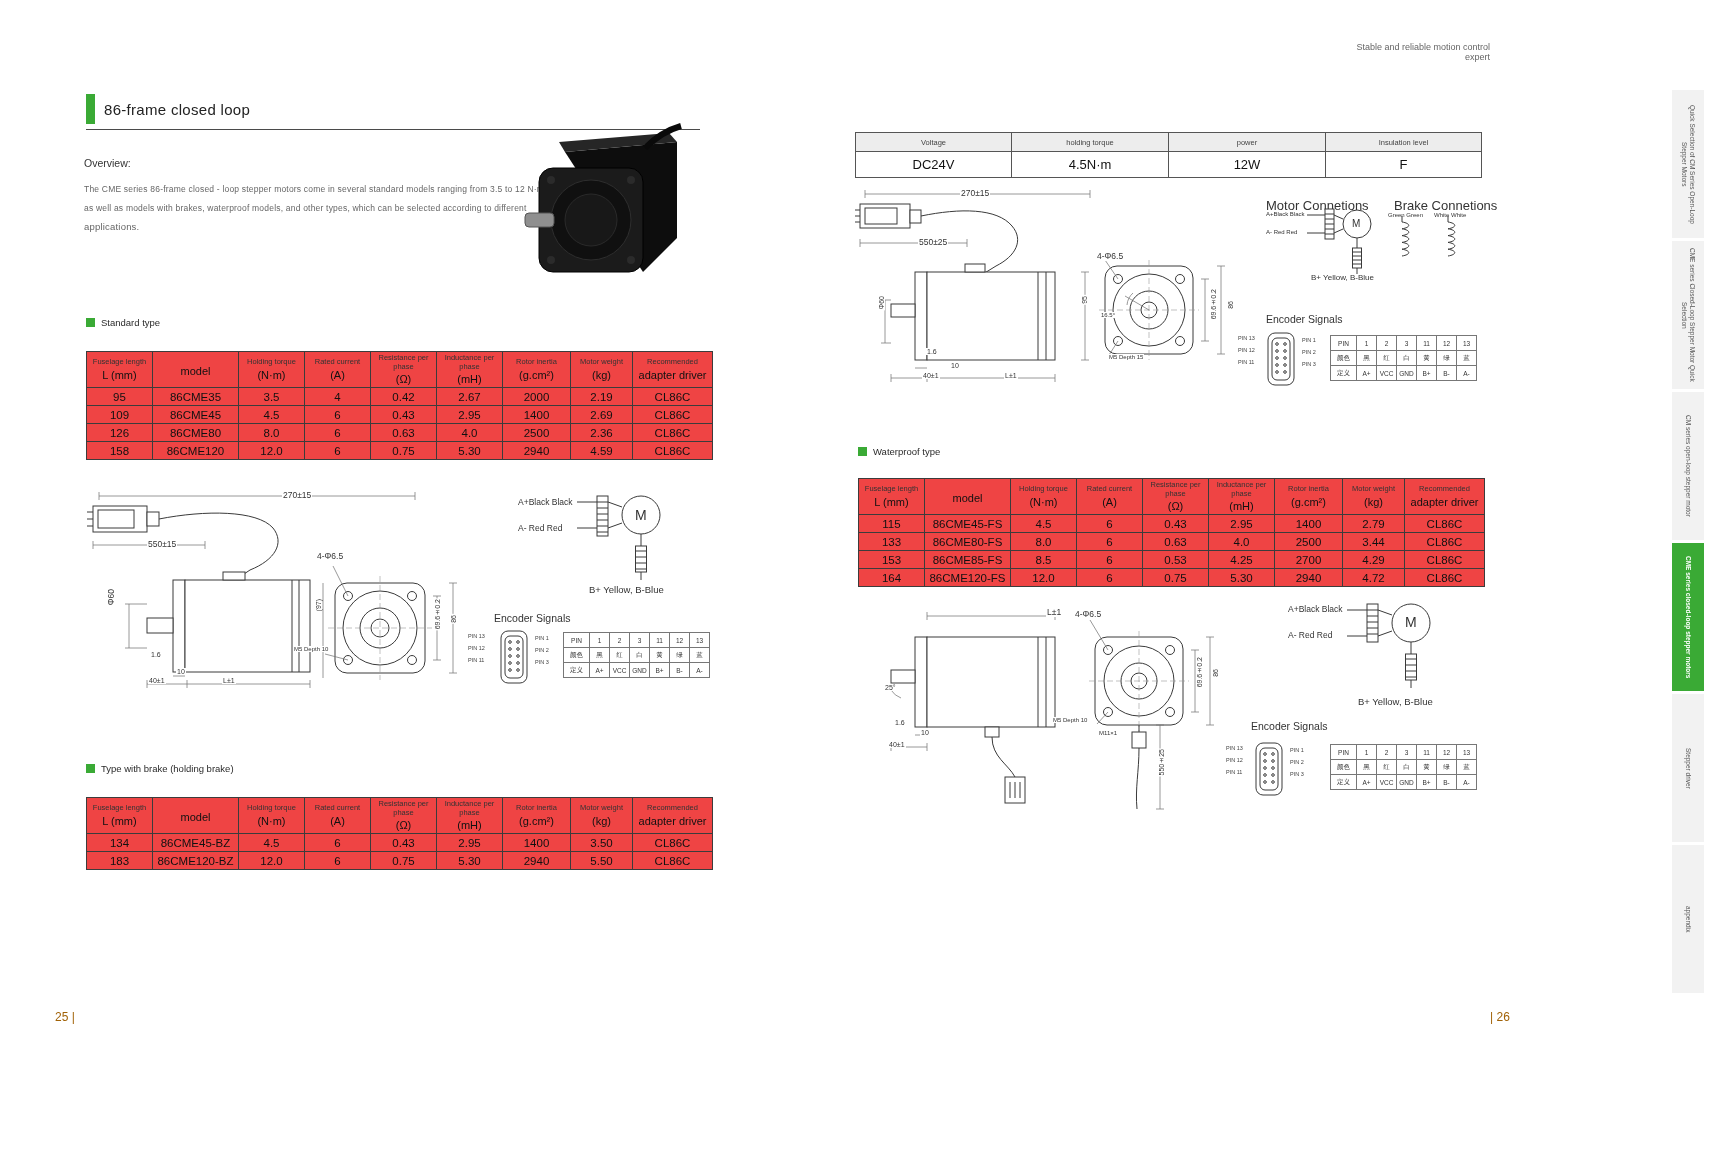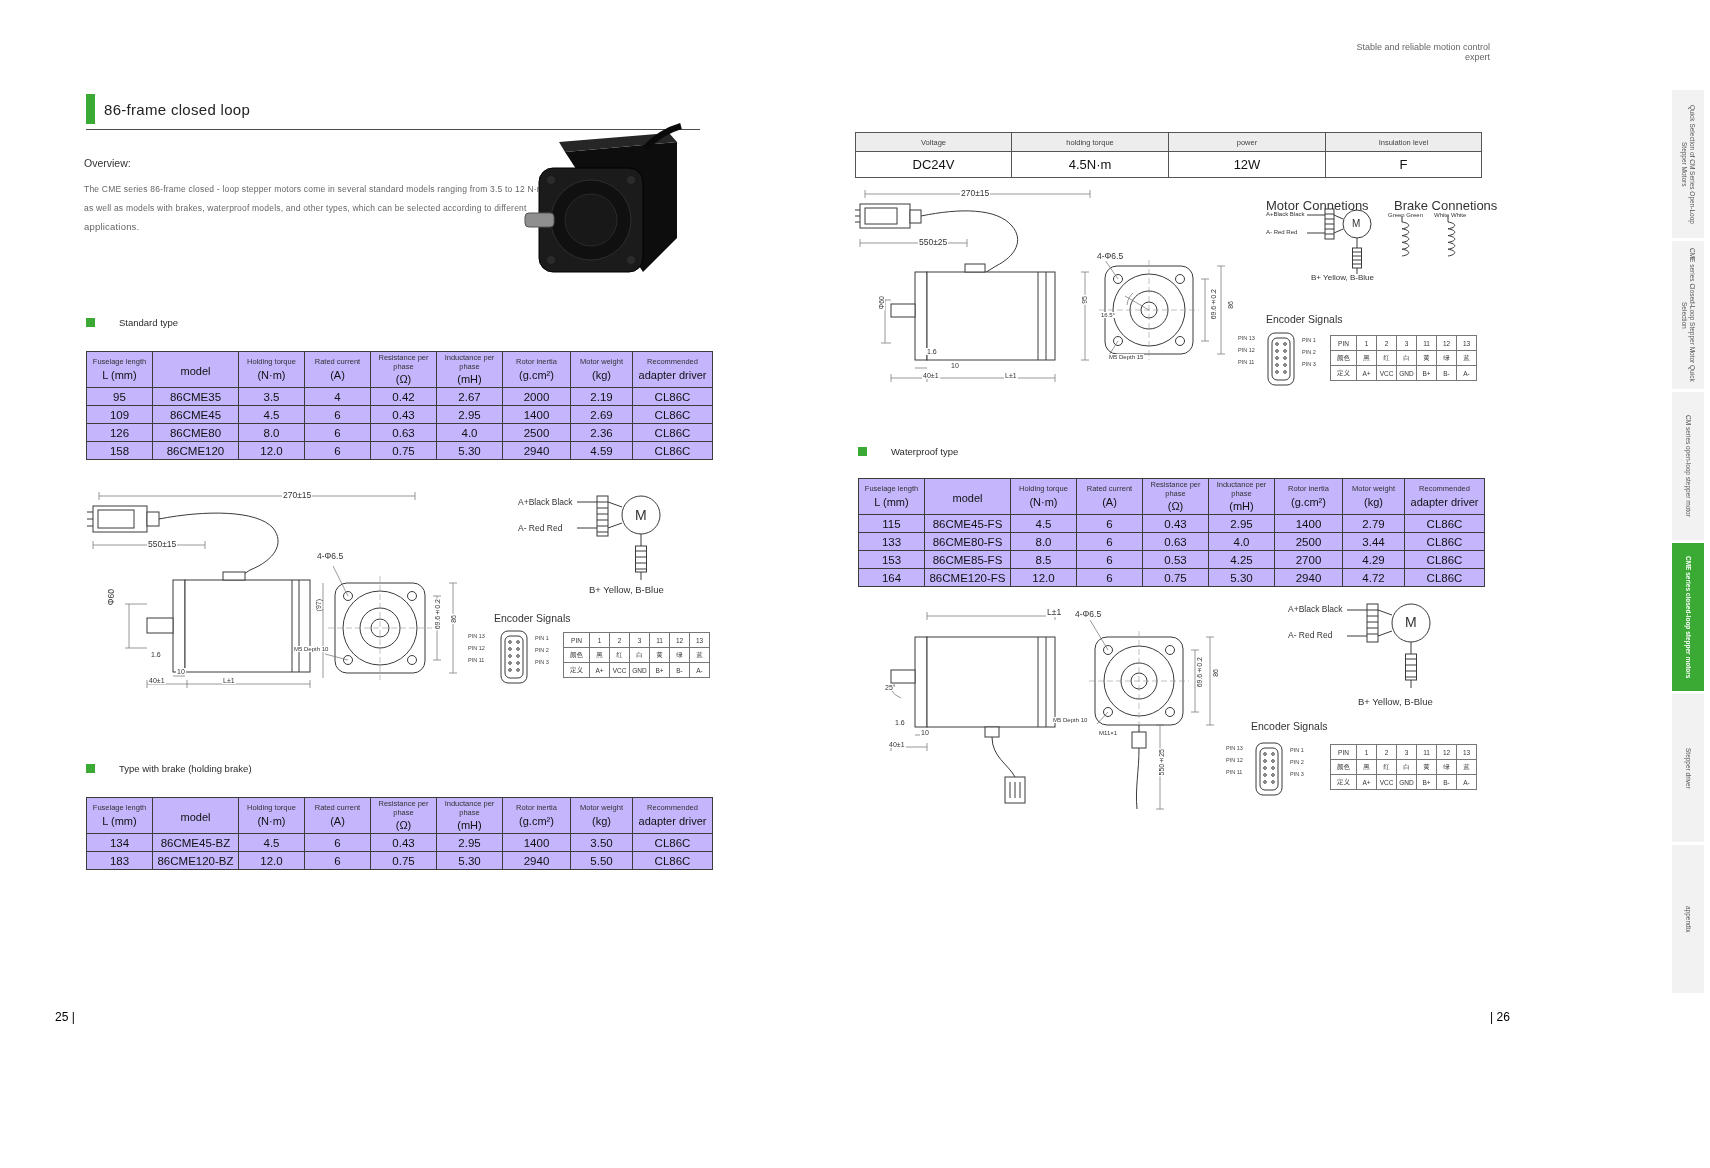--- a/index.html
+++ b/index.html
@@ -7,27 +7,27 @@
   body { font-family:"Liberation Sans", sans-serif; }
   .spread { position:relative; width:1710px; height:1168px; background:#ffffff; overflow:hidden; }
 
   
   .tagline { position:absolute; left:1340px; top:42px; width:150px; text-align:right; font-size:9px; color:#666; }
   .title-bar { position:absolute; left:86px; top:94px; width:9px; height:30px; background:#3aaa35; }
   .title-text { position:absolute; left:104px; top:101px; font-size:15px; color:#222; letter-spacing:.3px; }
   .title-rule { position:absolute; left:86px; top:129px; width:614px; height:1px; background:#4a4a4a; }
   .ov-label { position:absolute; left:84px; top:157px; font-size:10.5px; color:#333; }
   .ov-line  { position:absolute; left:84px; font-size:8.5px; color:#666; letter-spacing:.2px; }
-  .sec-label { position:absolute; display:flex; align-items:center; gap:24px; }
+  .sec-label { position:absolute; display:flex; align-items:center; gap:6px; }
   .sec-label .sq { width:9px; height:9px; background:#3aaa35; }
   .sec-label .tx { font-size:9.5px; color:#2a2a2a; }
-  .pagenum { position:absolute; font-size:12px; color:#000000; }
+  .pagenum { position:absolute; font-size:12px; color:#a16207; }
 
   
-  .spec { position:absolute; border-collapse:collapse; table-layout:fixed; width:626px; background:#c4b5fd; }
+  .spec { position:absolute; border-collapse:collapse; table-layout:fixed; width:626px; background:#ef4444; }
   .spec th, .spec td { border:1px solid #3c3c3c; overflow:hidden; }
   .spec thead th { height:36px; vertical-align:middle; padding:2px 1px; font-weight:normal; }
   .h-small { font-size:7.5px; color:#333; line-height:1.1; }
   .h-unit  { font-size:11px; color:#111; margin-top:2px; }
   .spec td { height:18px; text-align:center; font-size:11.5px; color:#111; padding:0 1px; }
 
   
   .rating { position:absolute; left:855px; top:132px; border-collapse:collapse; table-layout:fixed; width:626px; background:#fff; }
   .rating td { border:1px solid #555; text-align:center; }
   .rating tr:first-child td { height:19px; background:#ededed; font-size:7.5px; color:#444; }

